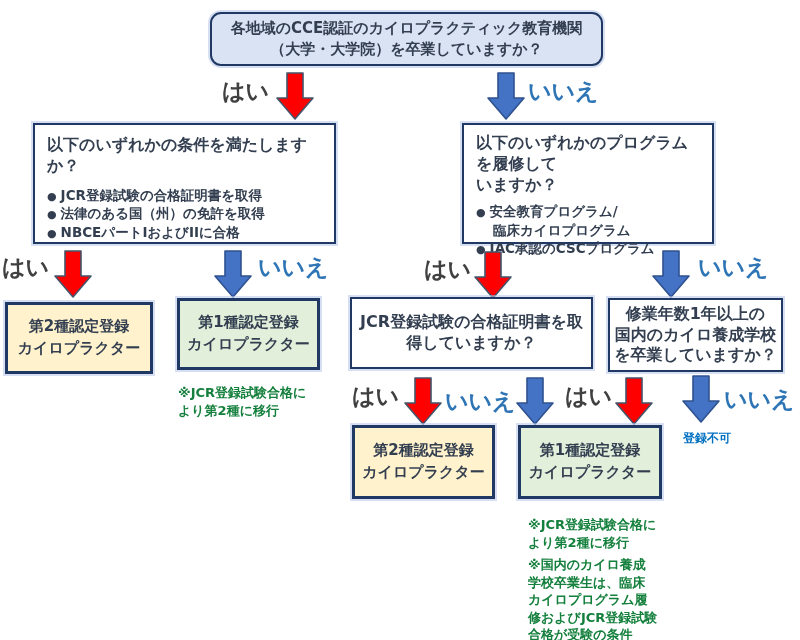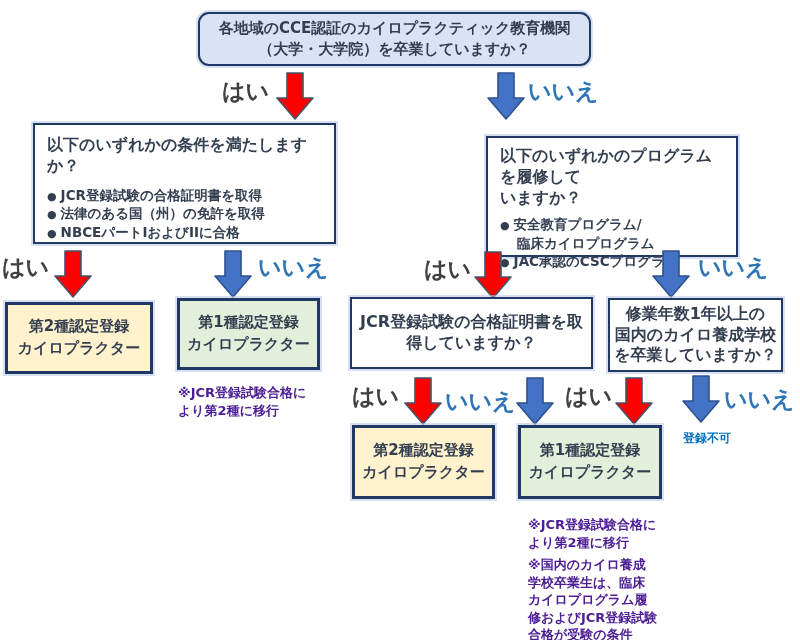--- a/index.html
+++ b/index.html
@@ -19,50 +19,50 @@
   .bullets{list-style:none;margin:9px 0 0 0;padding:0;font-size:13.5px;line-height:1.35;}
   .bullets li{padding-left:17px;white-space:pre-line;}
   .bullets li::before{content:"●";margin-left:-17px;margin-right:4px;font-size:11px;}
   .result{font-size:15px;line-height:1.45;}
   .cream{background:#fff2cc;border-width:3px;}
   .green{background:#e2efda;border-width:3px;}
   .lbl{position:absolute;font-weight:bold;font-size:23px;line-height:1;}
   .lbl.yes{color:#404040;}
   .lbl.no{color:#2e75b6;}
   .arrow{position:absolute;width:38px;height:48px;}
-  .note{position:absolute;color:#4c1d95;font-size:13px;font-weight:bold;line-height:1.35;white-space:pre-line;}
+  .note{position:absolute;color:#15803d;font-size:13px;font-weight:bold;line-height:1.35;white-space:pre-line;}
   .no-reg{position:absolute;color:#0070c0;font-size:12px;font-weight:bold;}
 </style>
 </head>
 <body>
 
 <div class="canvas">
 
-  <div class="box rounded center-text pre" style="left:198px;top:12px;width:393px;height:54px;background:#dae3f3;font-size:15px;line-height:1.4;">各地域のCCE認証のカイロプラクティック教育機関
+  <div class="box rounded center-text pre" style="left:210px;top:12px;width:393px;height:54px;background:#dae3f3;font-size:15px;line-height:1.4;">各地域のCCE認証のカイロプラクティック教育機関
 （大学・大学院）を卒業していますか？</div>
 
   <span class="lbl yes" style="left:222px;top:80px;">はい</span>
   <svg class="arrow" style="left:276px;top:72px;" viewBox="0 0 38 48">
     <polygon points="11,1 27,1 27,26 37,26 19,47 1,26 11,26" fill="#ff0000" stroke="#44546a" stroke-width="1.6" stroke-linejoin="round"></polygon>
   </svg>
   <svg class="arrow" style="left:487px;top:72px;" viewBox="0 0 38 48">
     <polygon points="11,1 27,1 27,26 37,26 19,47 1,26 11,26" fill="#4472c4" stroke="#2f528f" stroke-width="1.6" stroke-linejoin="round"></polygon>
   </svg>
   <span class="lbl no" style="left:528px;top:80px;">いいえ</span>
 
   <div class="box" style="left:33px;top:123px;width:303px;height:121px;padding:10px 10px 8px 12px;">
     <div class="q-title">以下のいずれかの条件を満たしますか？</div>
     <ul class="bullets">
       <li>JCR登録試験の合格証明書を取得</li>
       <li>法律のある国（州）の免許を取得</li>
       <li>NBCEパートIおよびIIに合格</li>
     </ul>
   </div>
 
-  <div class="box" style="left:462px;top:136px;width:252px;height:121px;padding:8px 10px 8px 12px;margin-left:24px;">
+  <div class="box" style="left:462px;top:123px;width:252px;height:121px;padding:8px 10px 8px 12px;">
     <div class="q-title pre">以下のいずれかのプログラムを履修して
 いますか？</div>
     <ul class="bullets" style="margin-top:7px;">
       <li>安全教育プログラム/
 臨床カイロプログラム</li>
       <li>JAC承認のCSCプログラム</li>
     </ul>
   </div>
 
   <span class="lbl yes" style="left:2px;top:256px;">はい</span>

